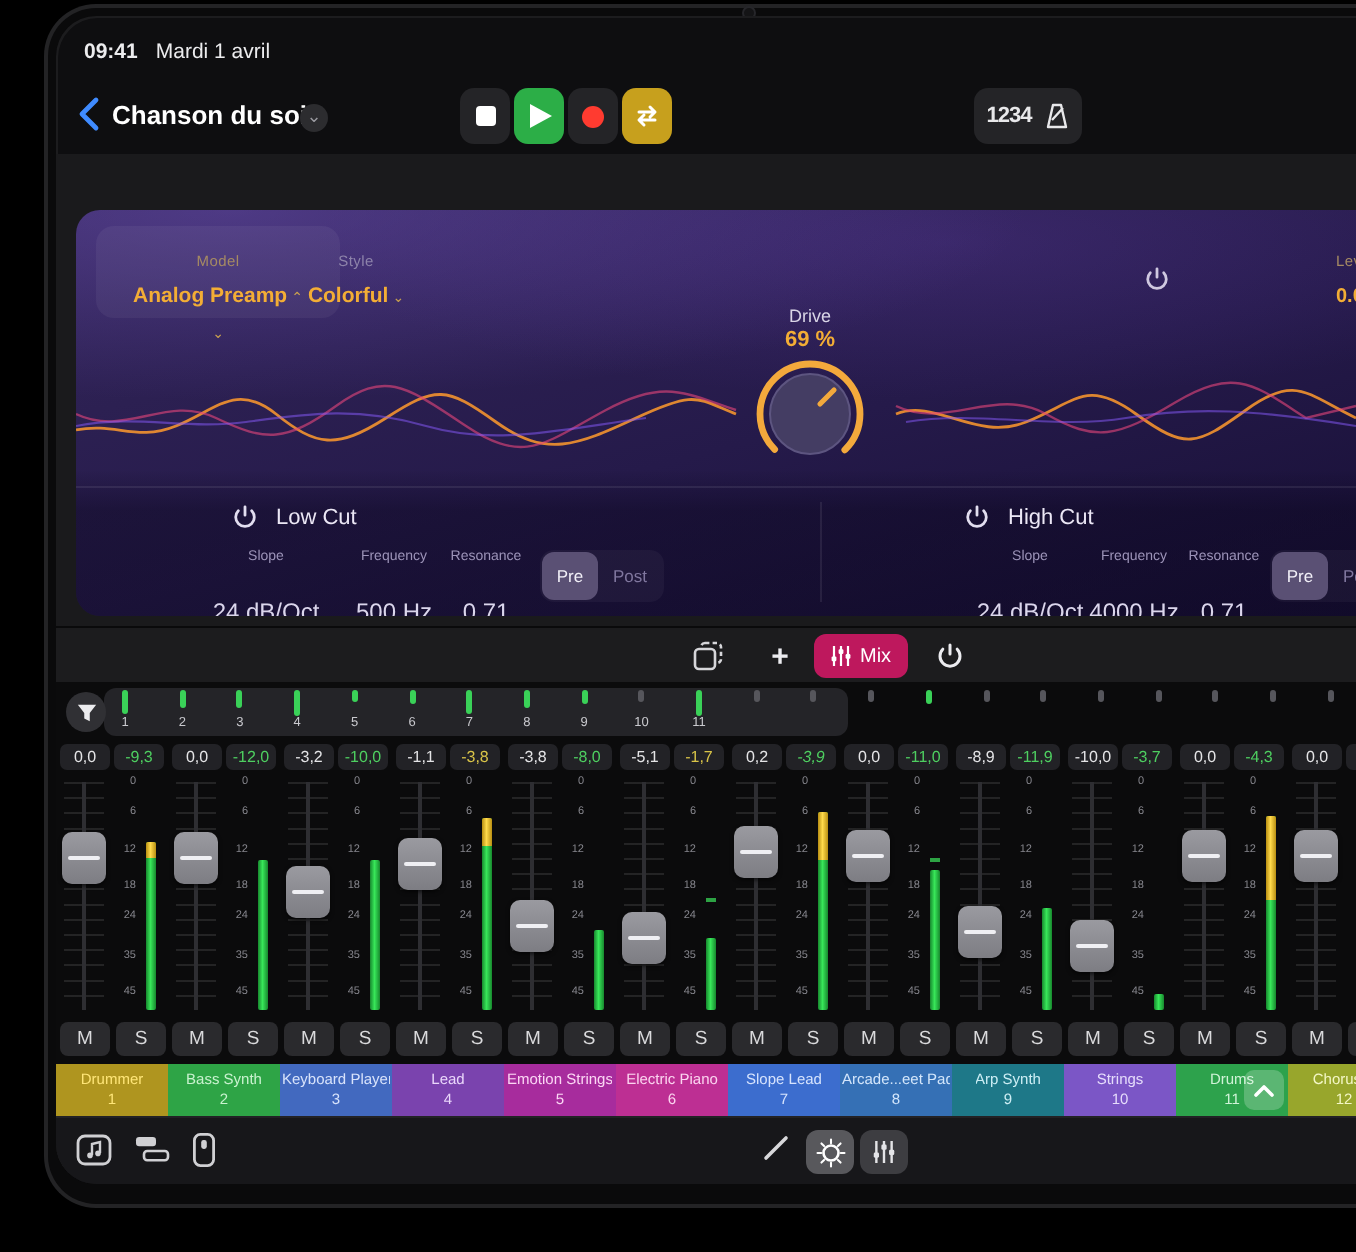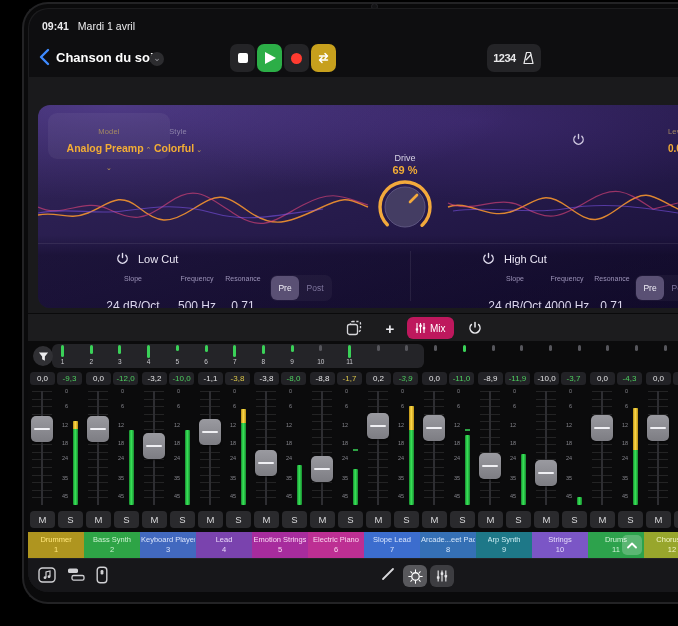--- a/index.html
+++ b/index.html
@@ -449,21 +449,21 @@
             <div class="msbtn">M</div>
             <div class="msbtn">S</div>
           </div>
           <div class="tname" style="background: rgb(167, 44, 157); color: rgb(251, 214, 244);">
             <span>Emotion Strings</span>
             <span>5</span>
           </div>
         </div>
         <div class="strip">
           <div class="vals">
-            <div class="pill" style="color: rgb(228, 228, 230);">-8,8</div>
+            <div class="pill" style="color: rgb(228, 228, 230);">-5,1</div>
             <div class="pill" style="color: rgb(217, 196, 72);">-1,7</div>
           </div>
           <div class="fzone">
             <div class="ruler"></div>
             <div class="sc" style="top: 0px;">0</div>
             <div class="sc" style="top: 15px;">6</div>
             <div class="sc" style="top: 34px;">12</div>
             <div class="sc" style="top: 52px;">18</div>
             <div class="sc" style="top: 67px;">24</div>
             <div class="sc" style="top: 87px;">35</div>

